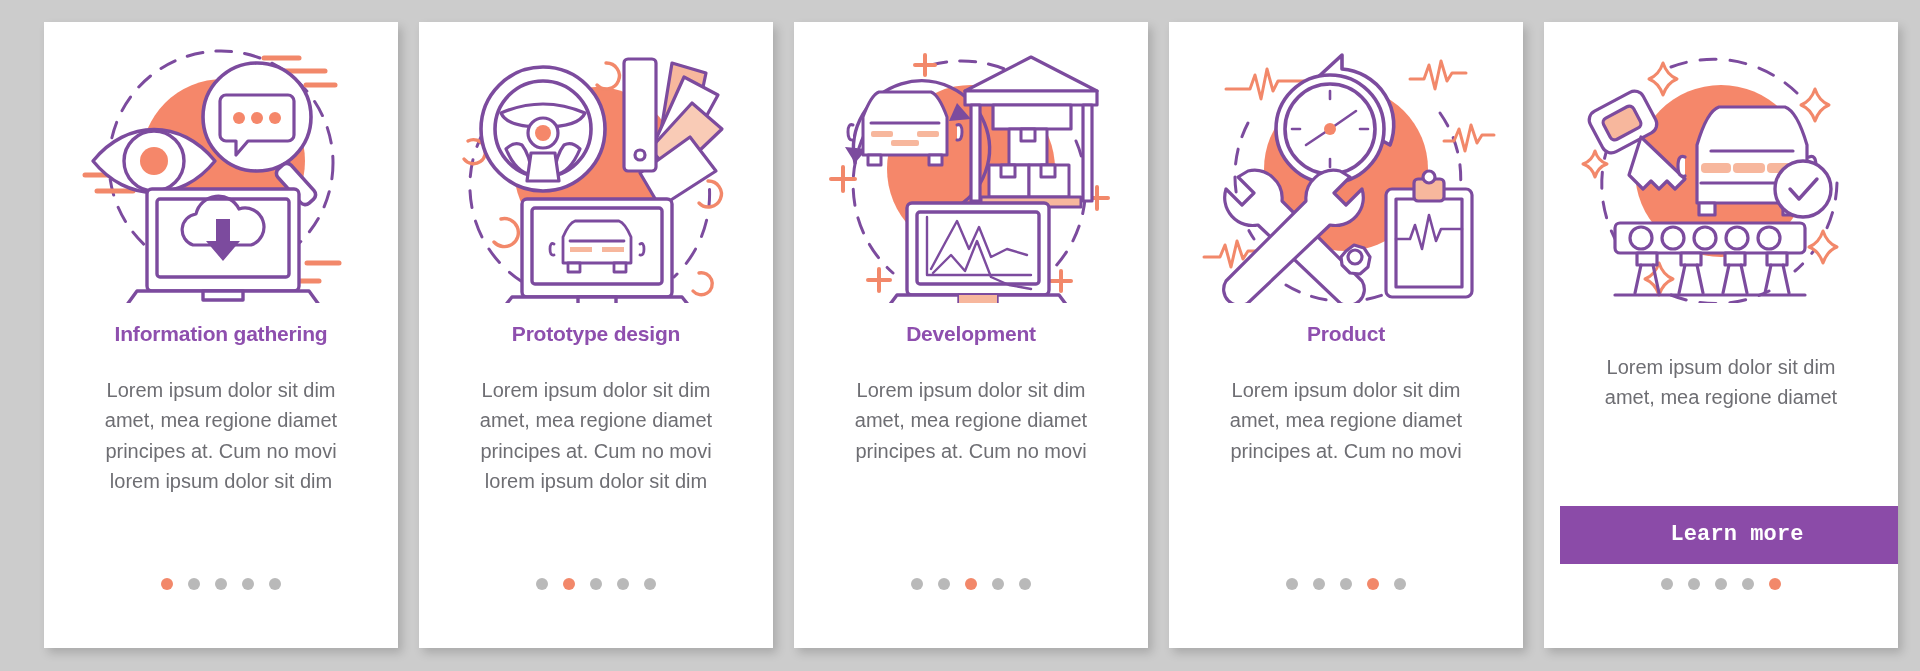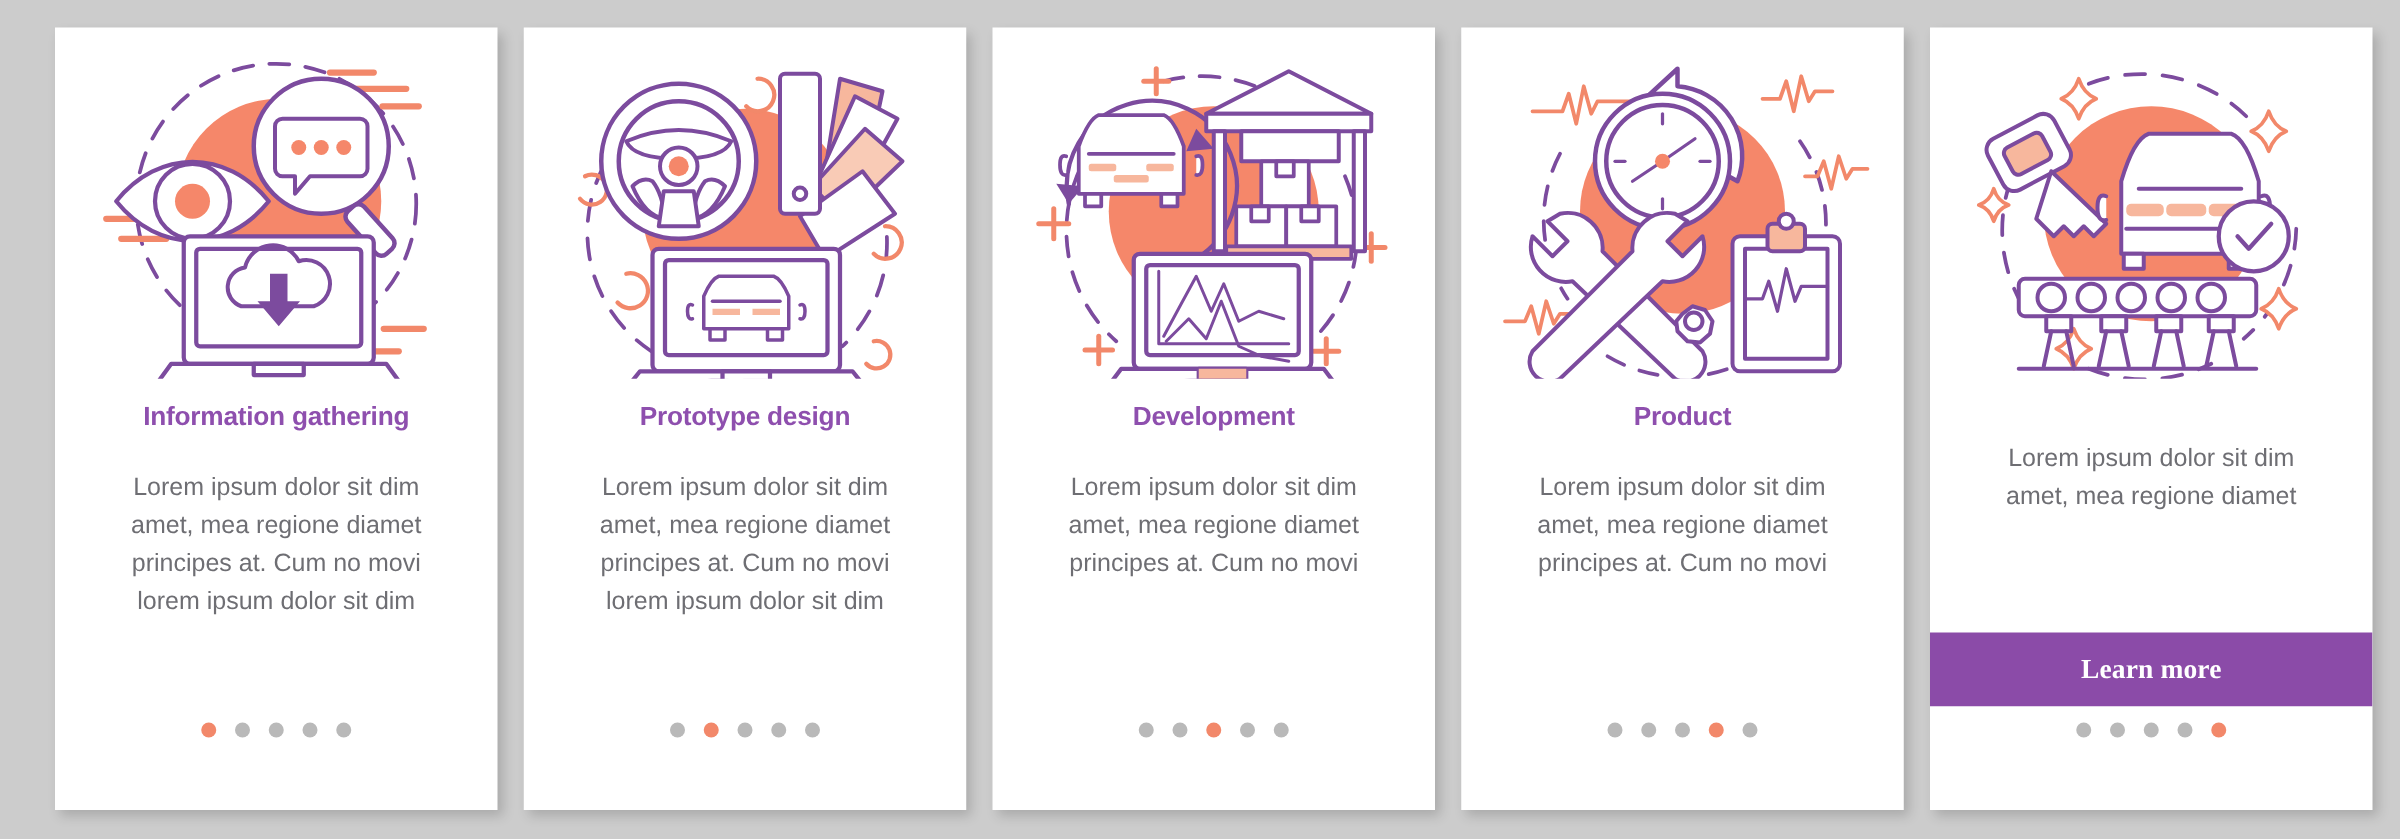--- a/index.html
+++ b/index.html
@@ -64,32 +64,32 @@
     font-size: 20px;
     line-height: 1.52;
     text-align: center;
     width: 286px;
     margin-top: 30px;
     white-space: pre-line;
   }
 
   .learn-btn {
     position: absolute;
-    left: 0;
+    left: 16px;
     width: 100%;
     top: 484px;
     background: #8b4ba8;
     color: #ffffff;
     font-size: 22px;
     font-weight: bold;
     text-align: center;
     padding: 16px 0 17px 0;
     border: none;
     cursor: pointer;
-    font-family: Liberation Serif, serif;
+    font-family: Liberation Mono, monospace;
     letter-spacing: 0.1px;
   }
 
   .dots {
     position: absolute;
     bottom: 58px;
     left: 0;
     width: 100%;
     display: flex;
     justify-content: center;

